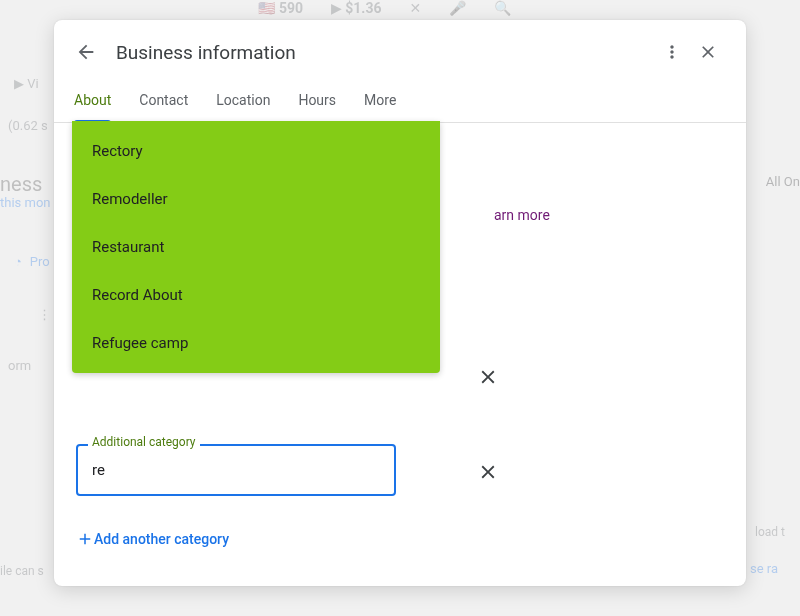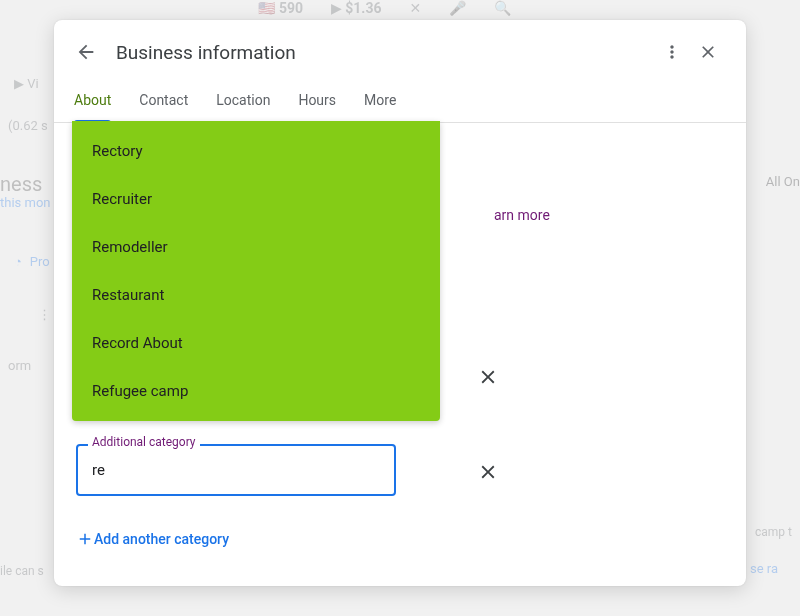--- a/index.html
+++ b/index.html
@@ -151,21 +151,21 @@
       left: 22px;
       width: 320px;
     }
     .input-label {
       position: absolute;
       top: -9px;
       left: 12px;
       background: #fff;
       padding: 0 4px;
       font-size: 12px;
-      color: #701a75;
+      color: #4d7c0f;
       z-index: 2;
     }
     .input-box {
       width: 100%;
       height: 52px;
       border: 2px solid #1a73e8;
       border-radius: 4px;
       padding: 0 14px;
       font-size: 15px;
       color: #202124;
@@ -209,21 +209,21 @@
   <div class="l1">▶ <span>Vi</span></div>
   <div class="l1b">(0.62 s</div>
   <div class="l2">ness</div>
   <div class="l2b">this mon</div>
   <div class="l3">
       <span>◔</span>
       <span>Pro</span>
     </div>
   <div class="l4">⋮</div>
   <div class="l5">orm</div>
-  <div class="l6">camp t</div>
+  <div class="l6">load t</div>
   <div class="l7">se ra</div>
   <div class="l8">ile can s</div>
   <div class="r1">All On</div>
 </div>
 
 <div class="modal">
   <div class="modal-header">
     <div class="back-btn">
       <svg width="22" height="22" viewBox="0 0 24 24">
           <path fill="currentColor" d="M20 11H7.83l5.59-5.59L12 4l-8 8 8 8 1.41-1.41L7.83 13H20z"></path>
@@ -254,21 +254,20 @@
     <div class="bizname">EmbedSocial</div>
     <div class="learn-more">arn more</div>
     <div class="close-row">
       <svg width="22" height="22" viewBox="0 0 24 24">
           <path fill="currentColor" d="M19 6.41 17.59 5 12 10.59 6.41 5 5 6.41 10.59 12 5 17.59 6.41 19 12 13.41 17.59 19 19 17.59 13.41 12z"></path>
         </svg>
     </div>
 
     <div class="dropdown">
       <div class="dropdown-item">Rectory</div>
-      <div class="dropdown-item">Recruiter</div>
       <div class="dropdown-item">Remodeller</div>
       <div class="dropdown-item">Restaurant</div>
       <div class="dropdown-item">Record About</div>
       <div class="dropdown-item">Refugee camp</div>
     </div>
 
     <div class="input-wrap">
       <div class="input-label">Additional category</div>
       <input class="input-box" type="text" value="re" style="">
     </div>

